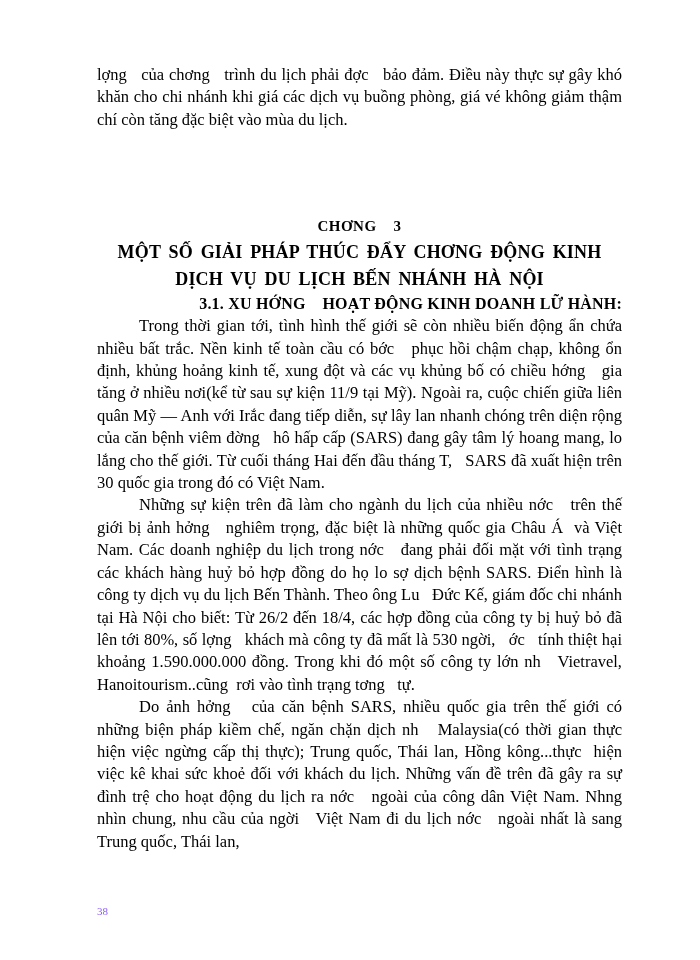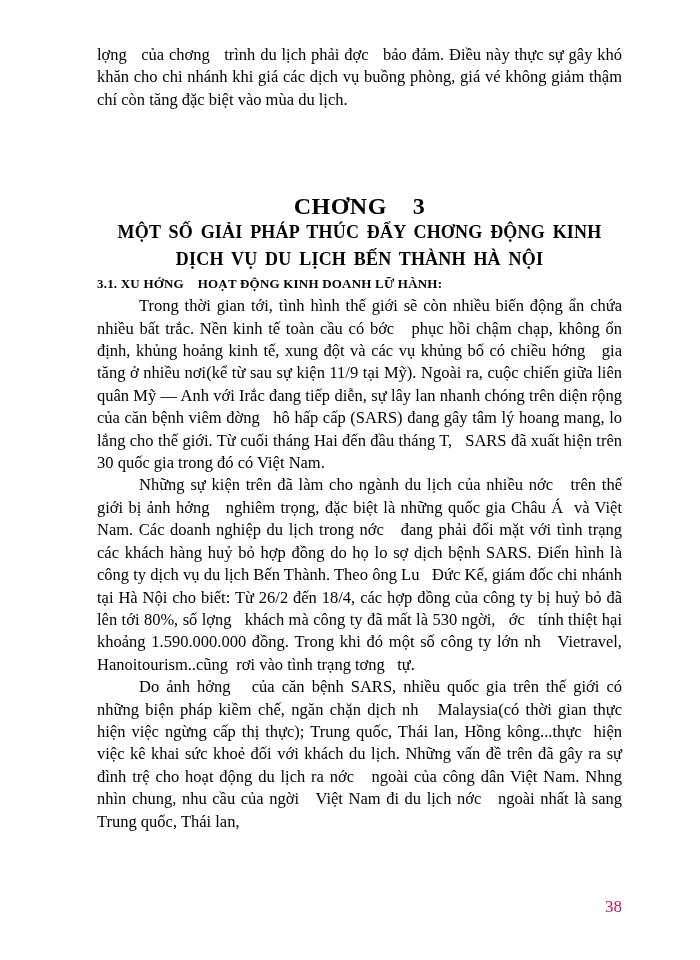--- a/index.html
+++ b/index.html
@@ -8,81 +8,81 @@
     padding: 0;
     background: #ffffff;
   }
   .page {
     position: relative;
     width: 700px;
     height: 960px;
     background: #ffffff;
     color: #000000;
     font-family: "Liberation Serif", "DejaVu Serif", serif;
-    padding: 44px 78px 0 97px;
+    padding: 64px 78px 0 97px;
     overflow: hidden;
   }
   .body-para {
     margin: 0;
     font-size: 16.5px;
     line-height: 22.4px;
     text-align: justify;
     text-indent: 42px;
     white-space: pre-wrap;
   }
   .body-para.no-indent {
     text-indent: 0;
   }
   .chapter-block {
     margin-top: 82px;
     text-align: center;
     font-weight: bold;
   }
   .chapter-label {
-    font-size: 24px;
+    font-size: 15px;
     line-height: 26px;
     white-space: pre-wrap;
     letter-spacing: 0.5px;
   }
   .title-line {
     font-size: 18px;
     line-height: 26.5px;
     word-spacing: 3px;
     letter-spacing: 0.2px;
   }
   .section-heading {
     font-weight: bold;
-    font-size: 13px;
+    font-size: 16px;
     line-height: 23px;
-    text-align: left;
+    text-align: right;
     white-space: pre-wrap;
     letter-spacing: 0.2px;
   }
   .page-number {
     position: absolute;
     bottom: 43px;
     left: 97px;
     width: 525px;
-    text-align: right;
-    font-size: 17px;
-    color: #be185d;
+    text-align: left;
+    font-size: 11px;
+    color: #8b5cf6;
   }
 </style>
 </head>
 <body>
 
 <div class="page">
 
   <p class="body-para no-indent">lợng   của chơng   trình du lịch phải đợc   bảo đảm. Điều này thực sự gây khó khăn cho chi nhánh khi giá các dịch vụ buồng phòng, giá vé không giảm thậm chí còn tăng đặc biệt vào mùa du lịch.</p>
 
   <div class="chapter-block">
     <div class="chapter-label">CHƠNG    3</div>
     <div class="chapter-title">
       <div class="title-line">MỘT SỐ GIẢI PHÁP THÚC ĐẨY CHƠNG ĐỘNG KINH</div>
-      <div class="title-line">DỊCH VỤ DU LỊCH BẾN THÀNH HÀ NỘI</div>
+      <div class="title-line">DỊCH VỤ DU LỊCH BẾN NHÁNH HÀ NỘI</div>
     </div>
   </div>
 
   <div class="section-heading">3.1. XU HỚNG    HOẠT ĐỘNG KINH DOANH LỮ HÀNH:</div>
 
   <p class="body-para">Trong thời gian tới, tình hình thế giới sẽ còn nhiều biến động ẩn chứa nhiều bất trắc. Nền kinh tế toàn cầu có bớc   phục hồi chậm chạp, không ổn định, khủng hoảng kinh tế, xung đột và các vụ khủng bố có chiều hớng   gia tăng ở nhiều nơi(kể từ sau sự kiện 11/9 tại Mỹ). Ngoài ra, cuộc chiến giữa liên quân Mỹ — Anh với Irắc đang tiếp diễn, sự lây lan nhanh chóng trên diện rộng của căn bệnh viêm đờng   hô hấp cấp (SARS) đang gây tâm lý hoang mang, lo lắng cho thế giới. Từ cuối tháng Hai đến đầu tháng T,   SARS đã xuất hiện trên 30 quốc gia trong đó có Việt Nam.</p>
 
   <p class="body-para">Những sự kiện trên đã làm cho ngành du lịch của nhiều nớc   trên thế giới bị ảnh hởng   nghiêm trọng, đặc biệt là những quốc gia Châu Á  và Việt Nam. Các doanh nghiệp du lịch trong nớc   đang phải đối mặt với tình trạng các khách hàng huỷ bỏ hợp đồng do họ lo sợ dịch bệnh SARS. Điển hình là công ty dịch vụ du lịch Bến Thành. Theo ông Lu   Đức Kế, giám đốc chi nhánh tại Hà Nội cho biết: Từ 26/2 đến 18/4, các hợp đồng của công ty bị huỷ bỏ đã lên tới 80%, số lợng   khách mà công ty đã mất là 530 ngời,   ớc   tính thiệt hại khoảng 1.590.000.000 đồng. Trong khi đó một số công ty lớn nh   Vietravel, Hanoitourism..cũng  rơi vào tình trạng tơng   tự.</p>
 
   <p class="body-para">Do ảnh hởng   của căn bệnh SARS, nhiều quốc gia trên thế giới có những biện pháp kiềm chế, ngăn chặn dịch nh   Malaysia(có thời gian thực hiện việc ngừng cấp thị thực); Trung quốc, Thái lan, Hồng kông...thực  hiện việc kê khai sức khoẻ đối với khách du lịch. Những vấn đề trên đã gây ra sự đình trệ cho hoạt động du lịch ra nớc   ngoài của công dân Việt Nam. Nhng   nhìn chung, nhu cầu của ngời   Việt Nam đi du lịch nớc   ngoài nhất là sang Trung quốc, Thái lan,</p>

